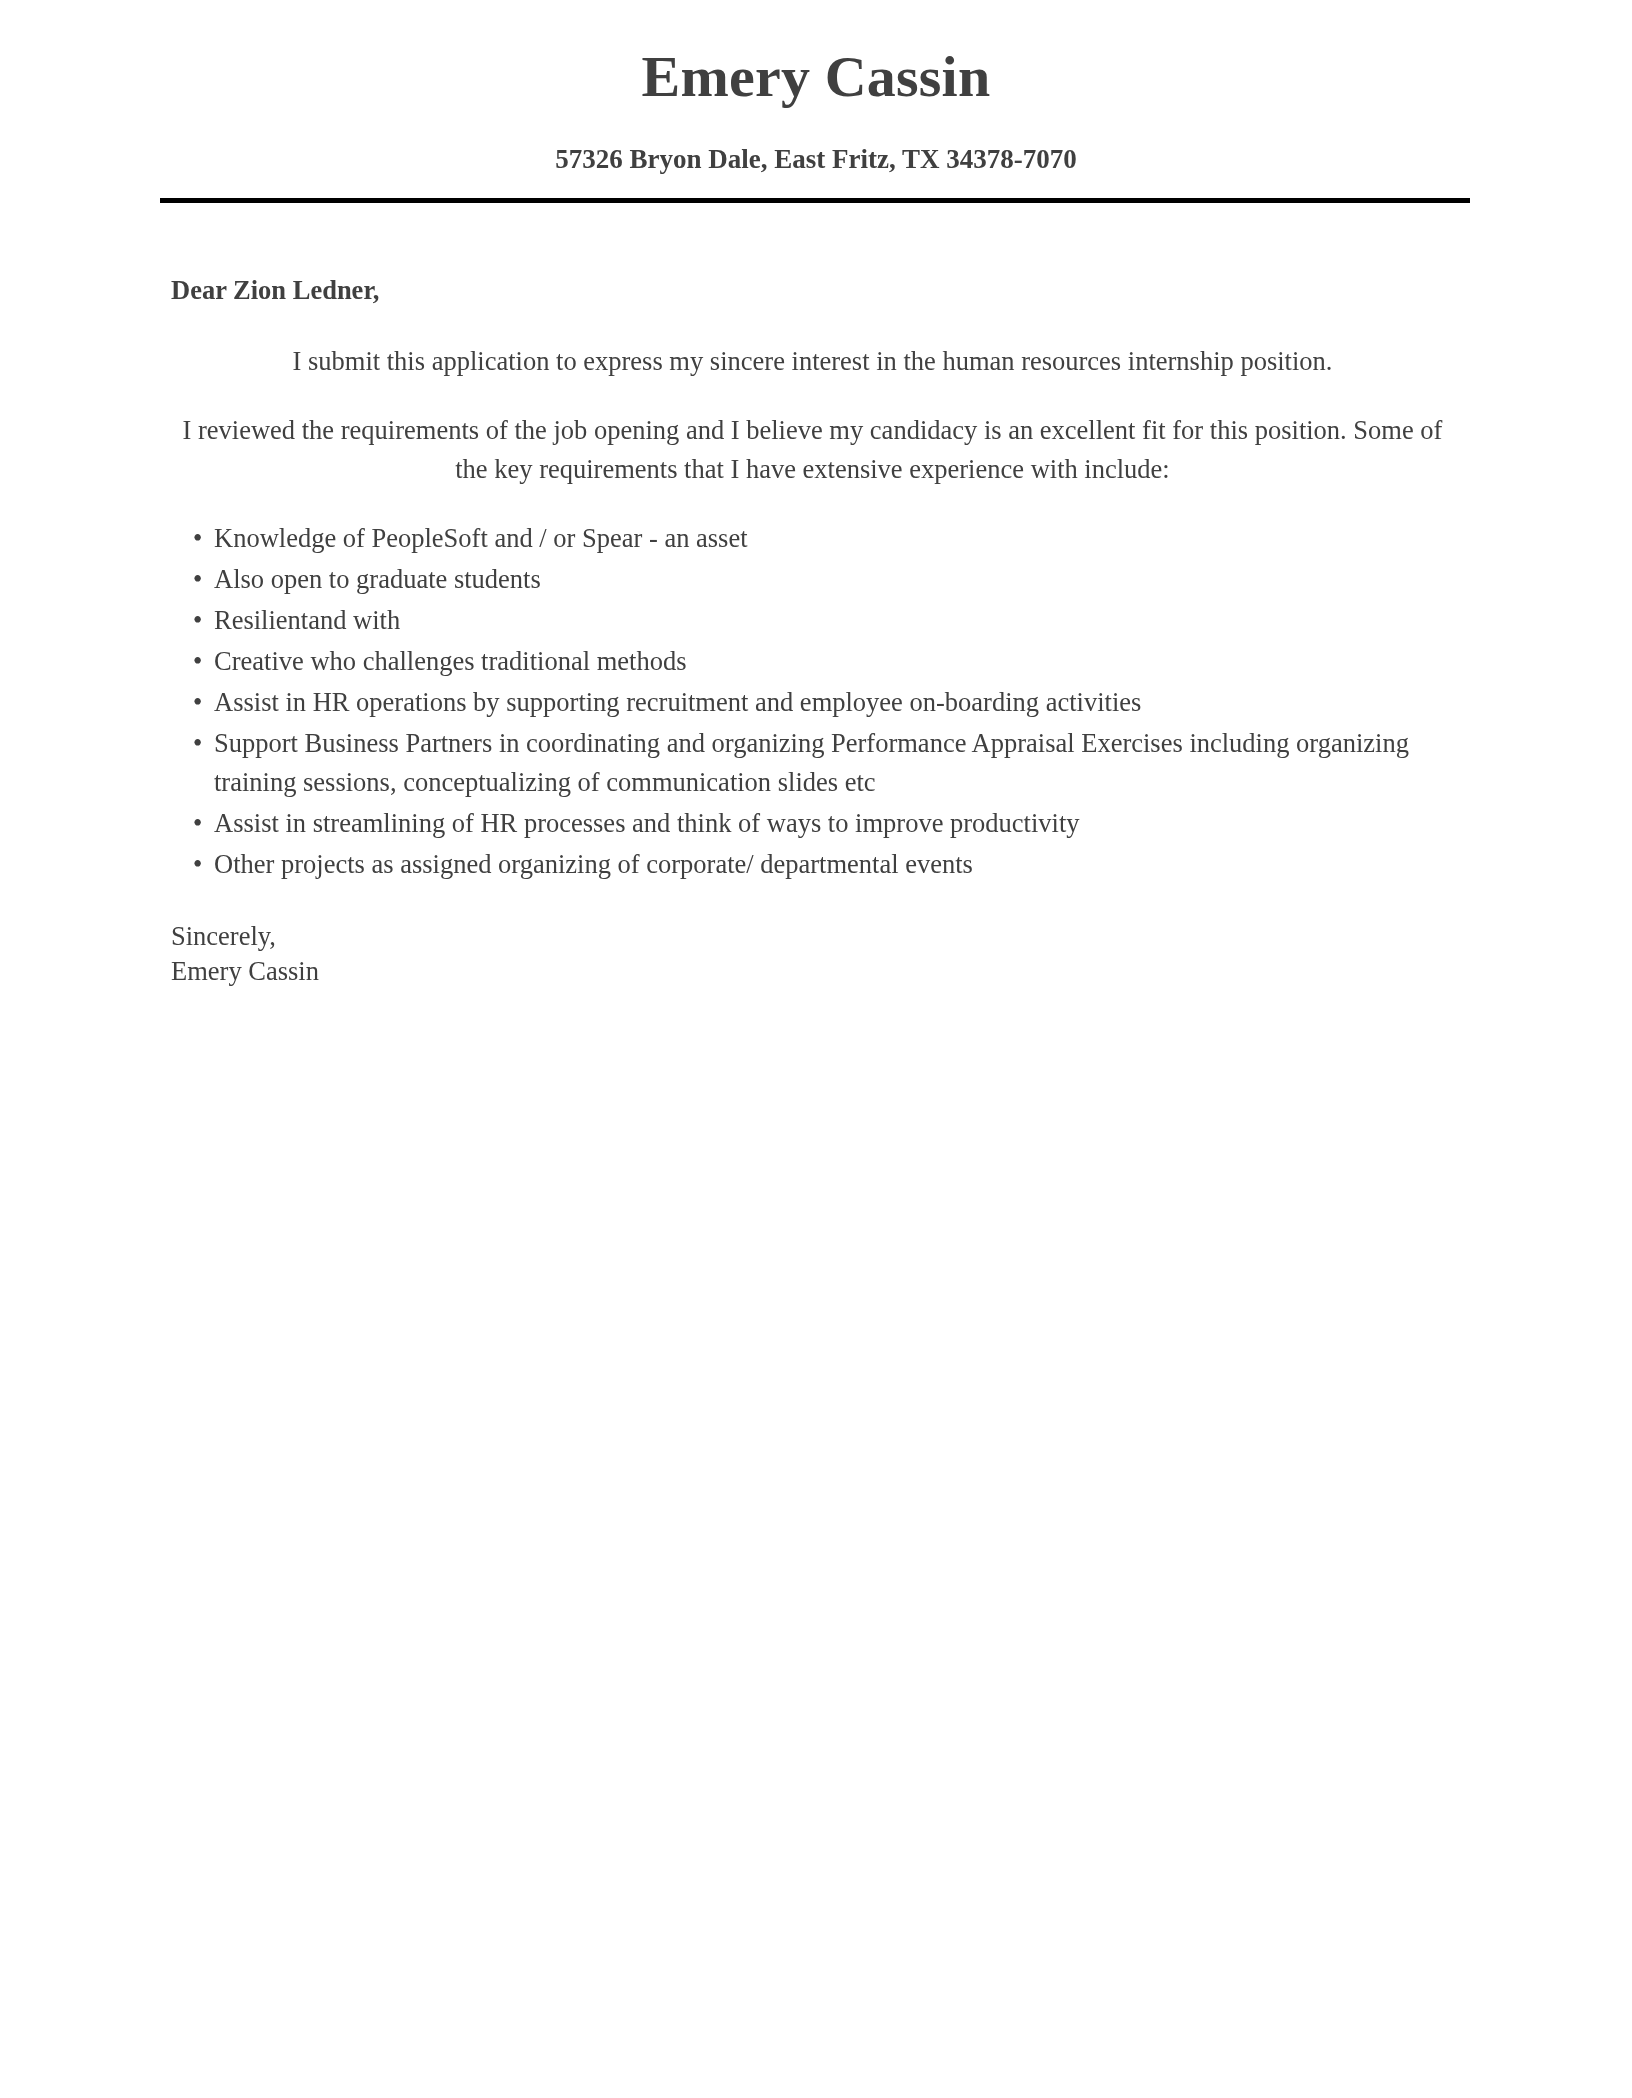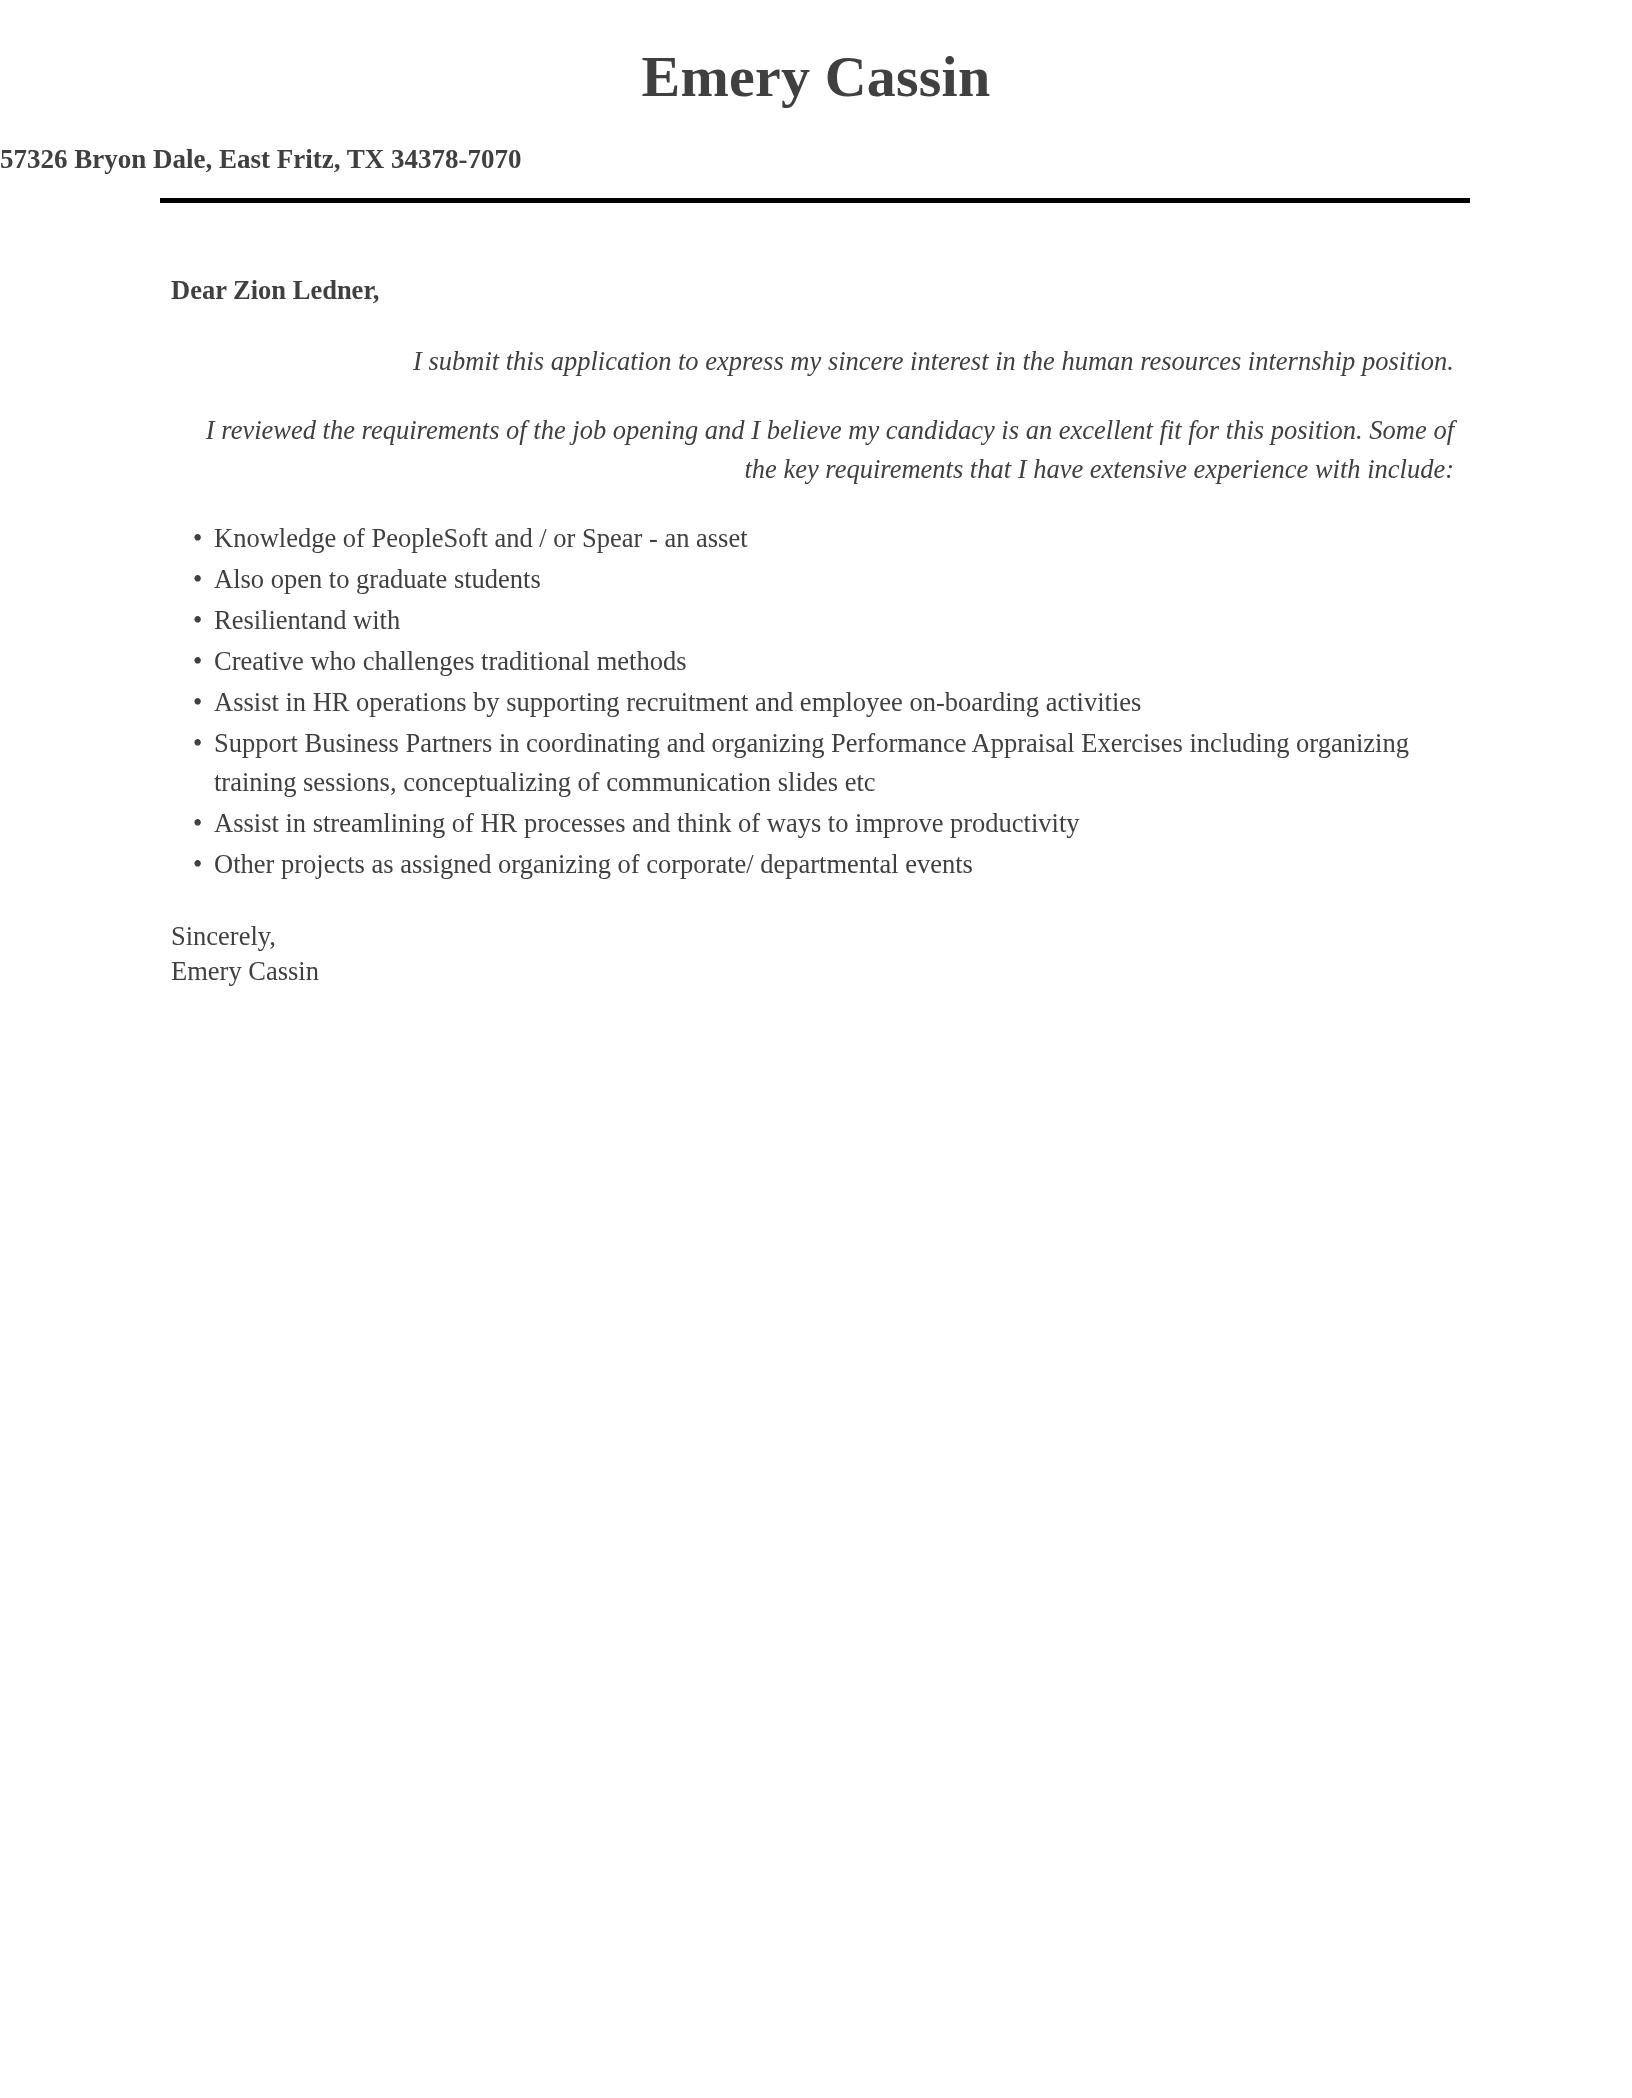--- a/index.html
+++ b/index.html
@@ -26,21 +26,21 @@
   }
   .applicant-name {
     text-align: center;
     font-size: 58px;
     font-weight: bold;
     line-height: 1.15;
     letter-spacing: 0.2px;
     margin: 0;
   }
   .applicant-address {
-    text-align: left;
+    text-align: center;
     font-size: 27px;
     font-weight: bold;
     line-height: 1.2;
     margin: 32px 0 0 0;
   }
   .header-rule {
     height: 0;
     border: none;
     border-top: 5px solid #000000;
     margin: 23px 162px 0 160px;
@@ -54,22 +54,21 @@
     font-size: 26.5px;
     line-height: 1.47;
   }
   .salutation {
     font-weight: bold;
     font-size: 26.5px;
     margin: 0 0 32px 0;
   }
   .para {
     margin: 0 0 30px 0;
-    text-align: right;
-    font-style: italic;
+    text-align: center;
   }
   .para:last-child {
     margin-bottom: 0;
   }
 
   
   .requirements-list {
     list-style: none;
     margin: 24px 0 36px 0;
     padding: 0;

